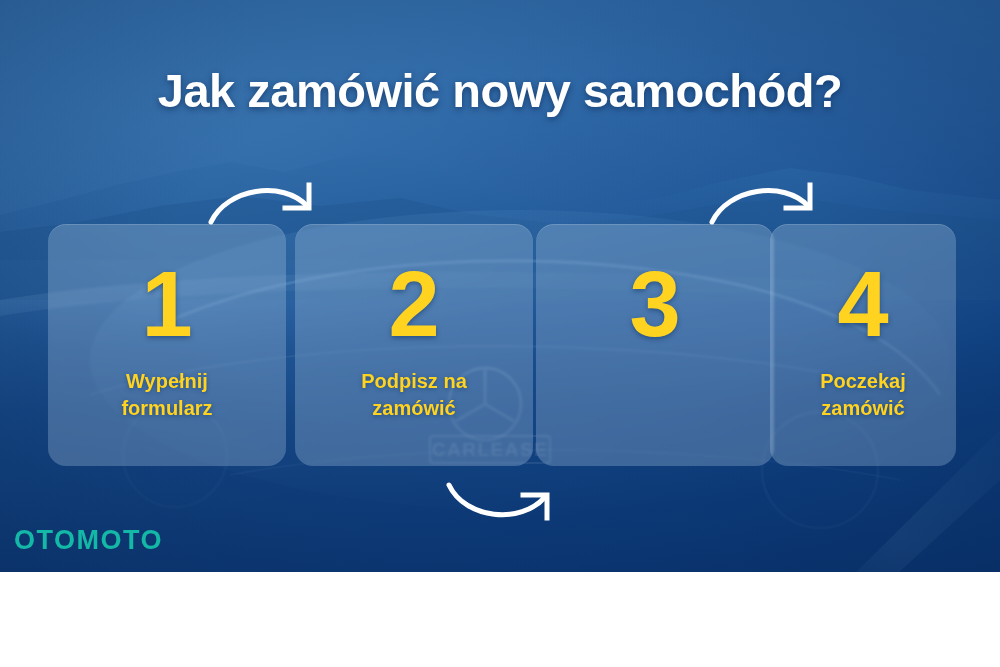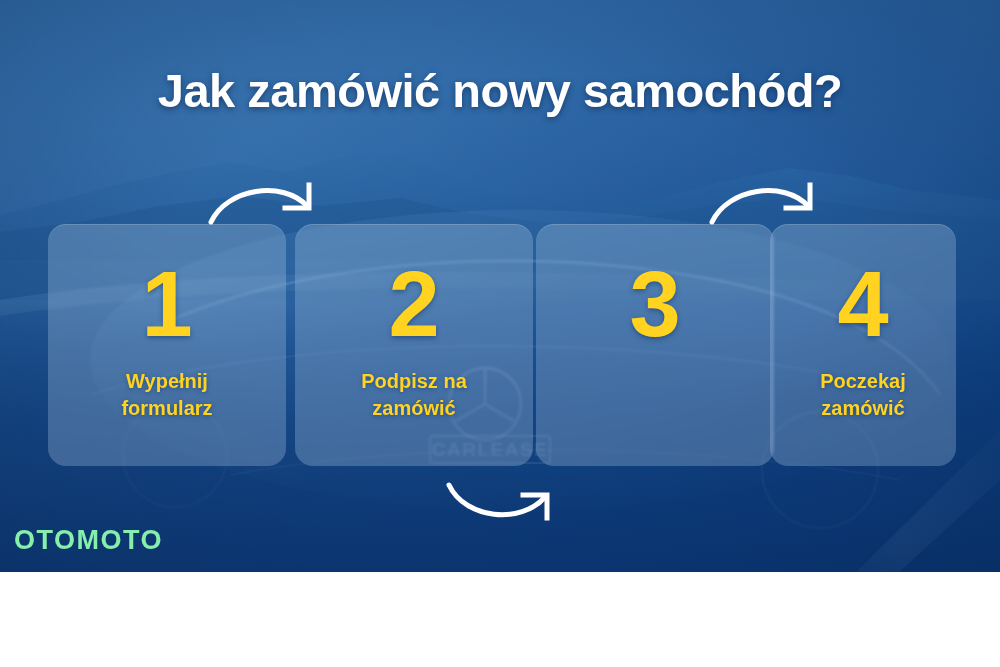--- a/index.html
+++ b/index.html
@@ -86,21 +86,21 @@
   .arrow-svg { position:absolute; }
   .a1 { left:205px; top:178px; }
   .a2 { left:443px; top:473px; }
   .a3 { left:706px; top:178px; }
 
   
   .logo {
     position:absolute; left:14px; bottom:16px;
     font-size:27px; font-weight:bold;
     letter-spacing:1.5px;
-    color:#86efac;
+    color:#14b8a6;
   }
 </style>
 </head>
 <body>
 
 <div id="stage">
 
   <div class="bg-layer bg-base"></div>
   <div class="bg-layer bg-sky"></div>
 

